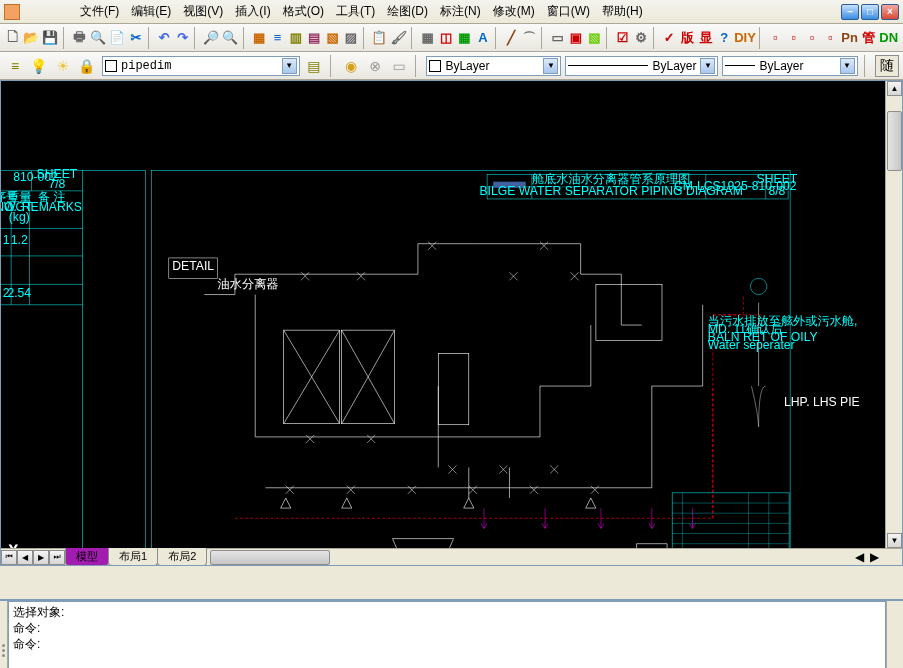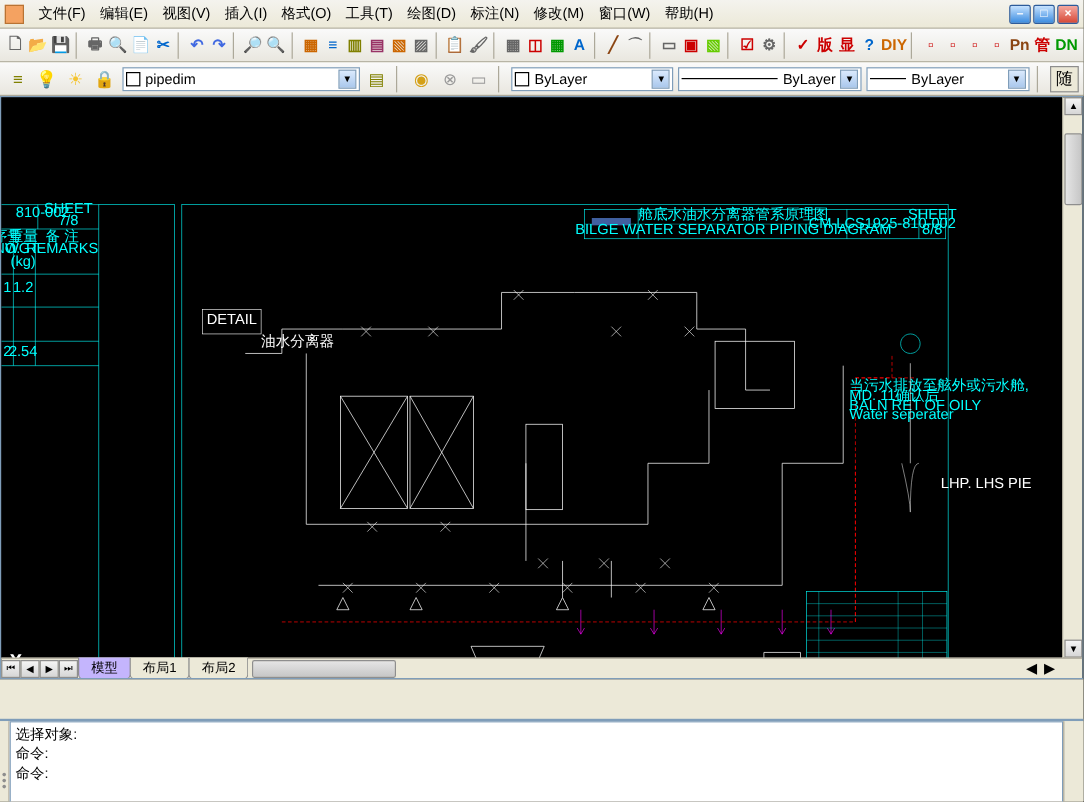--- a/index.html
+++ b/index.html
@@ -26,21 +26,21 @@
 .workarea{position:relative;background:#000;height:486px;overflow:hidden;border:1px solid #7f9db9;}
 .drawing{position:absolute;inset:0;}
 .scrollv{position:absolute;right:0;top:0;width:17px;height:calc(100% - 17px);background:#ece9d8;border-left:1px solid #aca899;}
 .scrollv .thumb{position:absolute;left:1px;width:15px;top:30px;height:60px;background:linear-gradient(90deg,#e5e5e5,#c6c6c6);border:1px solid #8e8e8e;border-radius:2px;}
 .scrollv .arr{position:absolute;left:1px;width:15px;height:15px;background:linear-gradient(#f5f5f5,#d6d6d6);border:1px solid #8e8e8e;display:flex;align-items:center;justify-content:center;font-size:8px;}
 .scrollh{position:absolute;bottom:0;left:0;height:17px;width:100%;background:#ece9d8;border-top:1px solid #aca899;display:flex;align-items:center;}
 .tabbtns{display:flex;height:15px;}
 .tabbtns .nb{width:16px;height:15px;background:linear-gradient(#f5f5f5,#d6d6d6);border:1px solid #8e8e8e;display:flex;align-items:center;justify-content:center;font-size:8px;cursor:default;}
 .tabs{display:flex;height:17px;align-items:flex-end;}
 .tab{padding:1px 10px;background:#ece9d8;border:1px solid #8e8e8e;border-top:none;border-radius:0 0 4px 4px;margin-right:-1px;cursor:default;font-size:11px;}
-.tab.active{background:#c4b5fd;font-weight:normal;margin-top:36px;}
+.tab.active{background:#a21caf;font-weight:normal;margin-top:36px;}
 .scrollh .track{flex:1;height:15px;position:relative;margin:0 15px 0 4px;}
 .scrollh .thumb{position:absolute;top:0;height:15px;left:0;width:120px;background:linear-gradient(#e5e5e5,#c6c6c6);border:1px solid #8e8e8e;border-radius:2px;}
 
 .cmdarea{height:100px;display:flex;border-top:2px solid #7f9db9;margin-top:33px;}
 .cmdhandle{width:8px;background:#ece9d8;border-right:1px solid #aca899;display:flex;flex-direction:column;align-items:center;justify-content:center;gap:2px;}
 .cmdhandle .dot{width:3px;height:3px;background:#8e8e8e;border-radius:50%;}
 .cmdtext{flex:1;background:#fff;border:1px solid #7f9db9;padding:2px 4px;overflow:auto;font-family:"SimSun",monospace;line-height:16px;}
 .cmdscroll{width:17px;background:#ece9d8;border-left:1px solid #aca899;}
 
 .statusbar{height:14px;background:#ece9d8;}
@@ -49,21 +49,21 @@
 .cyan{stroke:#00ffff;fill:none;}
 .white{stroke:#ffffff;fill:none;}
 .magenta{stroke:#ff00ff;fill:none;}
 .red{stroke:#ff0000;fill:none;}
 </style>
 </head>
 <body>
 
 <div class="menubar">
   <div class="logo"></div>
-  <div id="menu-items" style="display: flex;">
+  <div id="menu-items" style="display: flex; margin-left: 48px;">
       <div class="item">文件(F)</div>
       <div class="item">编辑(E)</div>
       <div class="item">视图(V)</div>
       <div class="item">插入(I)</div>
       <div class="item">格式(O)</div>
       <div class="item">工具(T)</div>
       <div class="item">绘图(D)</div>
       <div class="item">标注(N)</div>
       <div class="item">修改(M)</div>
       <div class="item">窗口(W)</div>
@@ -219,21 +219,21 @@
 
 <div class="toolbar2">
   <div class="layerctl">
     <span class="tbtn" style="color:#808000">≡</span>
     <span class="tbtn" style="color:#d4a017">💡</span>
     <span class="tbtn" style="color:#f4c430">☀</span>
     <span class="tbtn" style="color:#999">🔒</span>
   </div>
   <div class="dropdown" style="width:220px">
     <span style="width:12px;height:12px;background:#fff;border:1px solid #000;margin-right:4px"></span>
-    <span style="font-family:Liberation Sans, sans-serif">pipedim</span>
+    <span style="font-family:Liberation Mono, monospace">pipedim</span>
     <div class="dd-arrow">▼</div>
   </div>
   <span class="tbtn" style="color:#808000">▤</span>
   <div class="tsep"></div>
   <span class="tbtn" style="color:#d4a017">◉</span>
   <span class="tbtn" style="color:#999">⊗</span>
   <span class="tbtn" style="color:#999">▭</span>
   <div class="tsep"></div>
   <div class="dropdown" style="width:150px">
     <span style="width:12px;height:12px;background:#fff;border:1px solid #000;margin-right:4px"></span>

